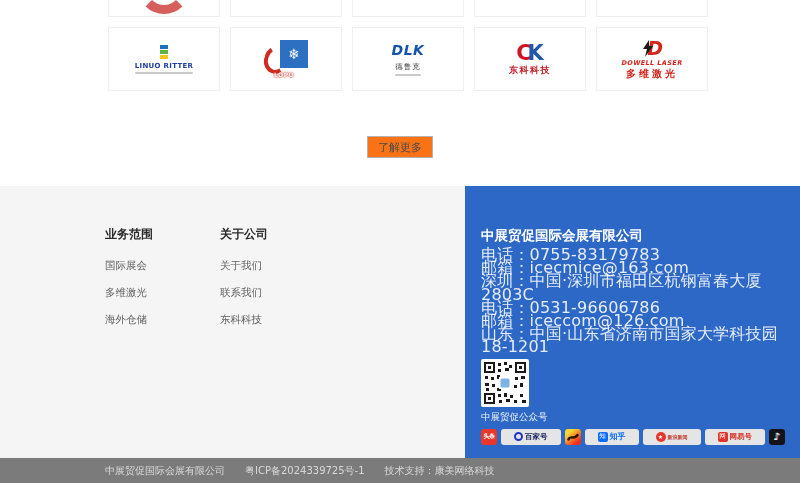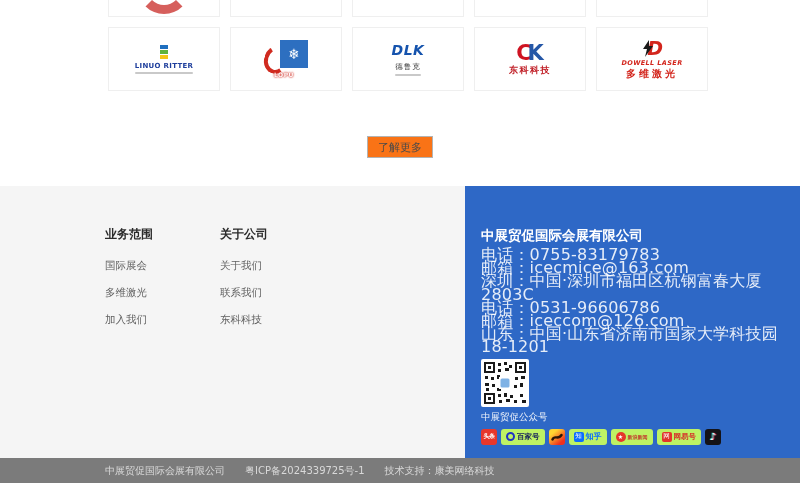--- a/index.html
+++ b/index.html
@@ -68,21 +68,21 @@
   .footer-right { width:335px; background:#2e68c6; padding:40px 18px 0 16px; color:#fff; }
   .company-name { font-size:13.5px; font-weight:bold; line-height:18px; }
   .info-lines { margin-top:4px; }
   .info-line { font-size:16px; line-height:13.2px; color:rgba(255,255,255,.88); letter-spacing:.2px; }
   .qr-box { margin-top:5px; width:48px; height:48px; background:#fff; border-radius:2px; padding:2px; }
   .qr-caption { margin-top:4px; font-size:9.5px; color:rgba(255,255,255,.92); }
   .social-row { margin-top:5px; display:flex; align-items:center; gap:4px; }
 
   .badge { height:16px; border-radius:3px; display:flex; align-items:center; cursor:pointer; flex:none; }
   .badge.sq { width:16px; justify-content:center; }
-  .badge.pill { background:#bef264; padding:0 5px; gap:2px; }
+  .badge.pill { background:#e5e5e5; padding:0 13px; gap:2px; }
   .b-toutiao { background:#e8372c; color:#fff; font-size:6px; font-weight:bold; letter-spacing:-.5px; }
   .bjh-ring { width:9px; height:9px; border-radius:50%; border:2px solid #1f33c4; }
   .bjh-label { font-size:7.5px; font-weight:bold; color:#16215c; }
   .b-sohu { background:linear-gradient(140deg,#ffd531 25%,#f0301e 80%); }
   .zh-glyph { width:10px; height:10px; background:#0b6cff; border-radius:2px; color:#fff; font-size:6.5px;
     display:flex; align-items:center; justify-content:center; }
   .zh-label { font-size:8px; font-weight:bold; color:#0b6cff; }
   .sina-ball { width:10px; height:10px; background:#e6352b; border-radius:50%; color:#fff; font-size:6px;
     display:flex; align-items:center; justify-content:center; }
   .sina-label { font-size:5px; color:#c2372c; font-weight:bold; }
@@ -170,21 +170,21 @@
   <button class="more-btn">了解更多</button>
 </div>
 
 <div class="footer">
   <div class="footer-left">
 
     <div class="f-col">
       <div class="f-col-title">业务范围</div>
       <div class="f-link">国际展会</div>
       <div class="f-link">多维激光</div>
-      <div class="f-link">加入我们</div>
+      <div class="f-link">海外仓储</div>
     </div>
 
 
     <div class="f-col">
       <div class="f-col-title">关于公司</div>
       <div class="f-link">关于我们</div>
       <div class="f-link">联系我们</div>
       <div class="f-link">东科科技</div>
     </div>
   </div>

